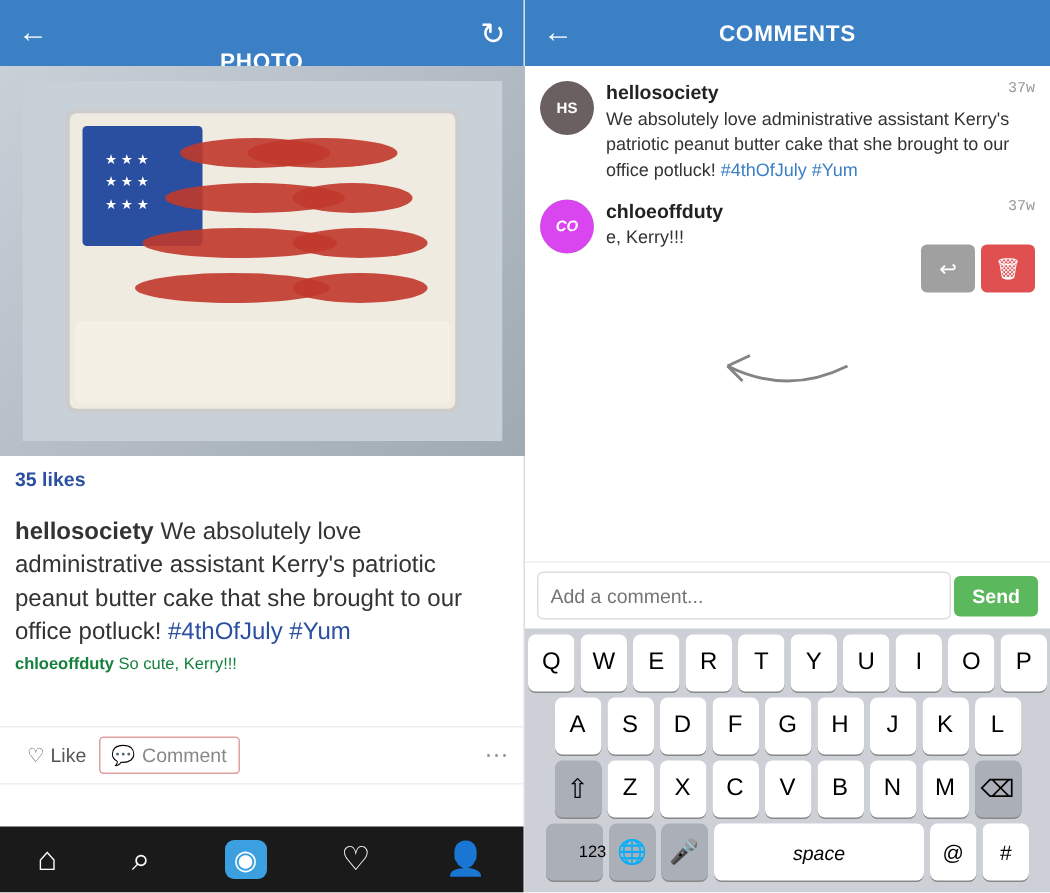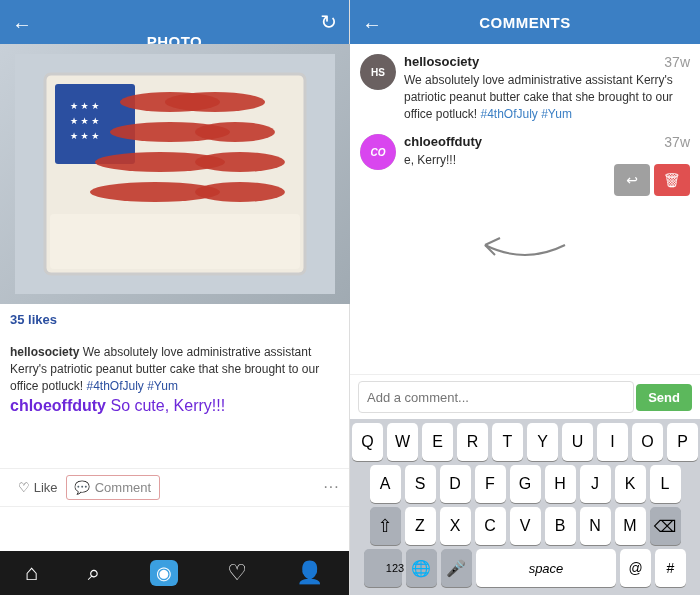--- a/index.html
+++ b/index.html
@@ -10,24 +10,24 @@
 
     .header-bar { background: #3b7fc4; height: 44px; display: flex; align-items: center; justify-content: space-between; padding: 0 12px; flex-shrink: 0; }
     .header-bar .header-title { color: #fff; font-size: 15px; font-weight: 600; letter-spacing: 0.5px; position: absolute; left: 50%; transform: translateX(-50%); margin-top: 38px; }
     .header-icon { color: #fff; font-size: 20px; cursor: pointer; }
 
     .photo-area { width: 350px; height: 260px; background: #b0b8c1; flex-shrink: 0; position: relative; overflow: hidden; }
     .photo-placeholder { width: 100%; height: 100%; background: linear-gradient(135deg, #c8d0d8 0%, #a0aab2 100%); display: flex; align-items: center; justify-content: center; }
 
     .post-info { padding: 8px 10px; flex-shrink: 0; }
     .likes-count { color: #2b4fa0; font-size: 13px; font-weight: 700; margin-bottom: 17px; }
-    .post-caption { font-size: 12px; color: #333; line-height: 1.4; }
+    .post-caption { font-size: 16px; color: #333; line-height: 1.4; }
     .username-bold { font-weight: 700; }
     .hashtag { color: #2b4fa0; }
-    .comment-line { font-size: 16px; color: #6d28d9; margin-top: 3px; }
+    .comment-line { font-size: 11px; color: #15803d; margin-top: 3px; }
 
     .action-bar { display: flex; align-items: center; padding: 6px 10px; border-top: 1px solid #eee; border-bottom: 1px solid #eee; margin-top: auto; flex-shrink: 0; }
     .action-btn { display: flex; align-items: center; gap: 4px; color: #555; font-size: 13px; cursor: pointer; padding: 4px 8px; }
     .action-btn.comment-btn { border: 1px solid #e0a0a0; border-radius: 3px; color: #888; }
     .action-dots { margin-left: auto; color: #888; font-size: 16px; cursor: pointer; }
 
     .bottom-nav { height: 44px; background: #1a1a1a; display: flex; align-items: center; justify-content: space-around; flex-shrink: 0; margin-top: auto; }
     .nav-icon { color: #fff; font-size: 22px; cursor: pointer; }
     .nav-icon.camera { background: #3b9fe0; border-radius: 6px; padding: 2px 6px; font-size: 18px; }
 
@@ -38,21 +38,21 @@
     .right-header .back-btn { position: absolute; left: 12px; color: #fff; font-size: 20px; cursor: pointer; }
     .right-header .title { color: #fff; font-size: 15px; font-weight: 600; letter-spacing: 0.5px; }
 
     .comments-area { flex: 1; overflow-y: auto; padding: 10px; }
     .comment-item { display: flex; gap: 8px; margin-bottom: 12px; position: relative; }
     .avatar { width: 36px; height: 36px; border-radius: 18px; background: #b8b8b8; flex-shrink: 0; display: flex; align-items: center; justify-content: center; overflow: hidden; }
     .avatar-inner { width: 36px; height: 36px; background: #6a6060; border-radius: 18px; display: flex; align-items: center; justify-content: center; color: #fff; font-size: 10px; font-weight: 700; }
     .comment-content { flex: 1; }
     .comment-header { display: flex; justify-content: space-between; align-items: flex-start; }
     .comment-username { font-weight: 700; font-size: 13px; color: #222; }
-    .comment-time { font-size: 14px; color: #999; }
+    .comment-time { font-size: 10px; color: #999; font-family: Liberation Mono, monospace; }
     .comment-text { font-size: 12px; color: #333; line-height: 1.4; margin-top: 2px; }
     .comment-actions { display: flex; gap: 4px; position: absolute; right: 0; top: 30px; }
     .comment-action-btn { width: 36px; height: 32px; border-radius: 4px; display: flex; align-items: center; justify-content: center; cursor: pointer; font-size: 14px; }
     .reply-btn { background: #a0a0a0; color: #fff; }
     .delete-btn { background: #e05050; color: #fff; }
 
     .arrow-gesture { display: flex; justify-content: center; align-items: center; padding: 10px 0 5px 0; }
     .arrow-svg { opacity: 0.6; }
 
     .add-comment-bar { display: flex; align-items: center; padding: 6px 8px; border-top: 1px solid #eee; gap: 2px; flex-shrink: 0; }

